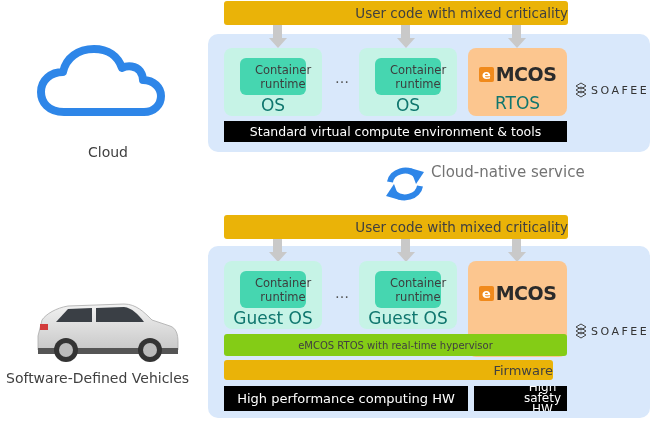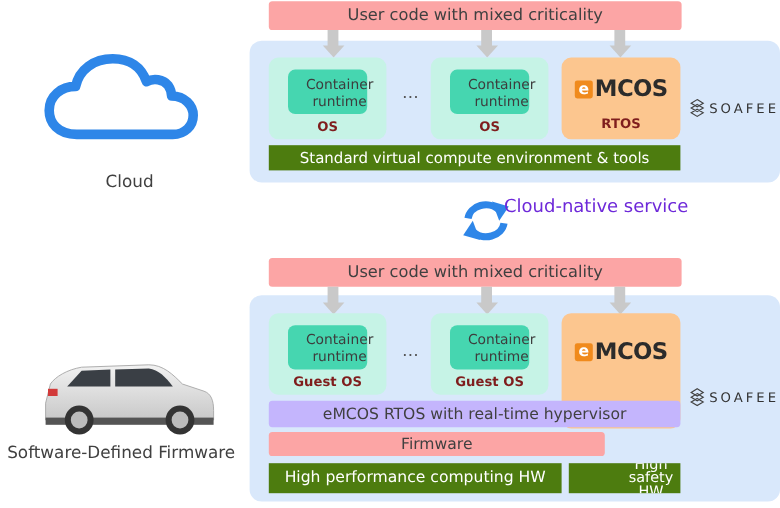--- a/index.html
+++ b/index.html
@@ -1,25 +1,25 @@
 <!DOCTYPE html>
 <html><head>
 <meta charset="utf-8">
 <style>
   html, body { margin:0; padding:0; background:#ffffff; }
   body { width:650px; height:423px; position:relative; overflow:hidden;
          font-family:"DejaVu Sans", sans-serif; color:#404040; }
   .abs { position:absolute; box-sizing:border-box; }
   .center { display:flex; align-items:center; justify-content:center; text-align:center; }
   .panel { background:#d9e8fb; border-radius:10px; }
-  .bar-gray { background:#fca5a5; color:#404040; border-radius:3px; }
-  .bar-dark { background:#4d7c0f; color:#ffffff; }
+  .bar-gray { background:#eab308; color:#404040; border-radius:3px;justify-content:flex-end; }
+  .bar-dark { background:#000000; color:#ffffff; }
   .os-box { background:#c6f3e6; border-radius:8px; }
   .cr-box { background:#46d6b0; color:#3d3d3d; border-radius:6px; font-size:11.5px; line-height:14px;padding-left:20px; }
-  .os-label { font-size:11px; color:#7f1d1d;font-weight:bold; }
+  .os-label { font-size:17px; color:#0f766e; }
   .rtos { background:#fcc68f; border-radius:8px; }
   .emcos { font-weight:bold; font-size:19px; color:#2b2b2b; letter-spacing:-0.5px; display:flex; align-items:center; }
   .emcos .e { display:inline-block; width:15px; height:15px; background:#f08a1c; color:#fff; font-size:13px; line-height:15px;
               text-align:center; border-radius:2px; margin-right:2px; font-weight:bold; position:relative; }
   .shaft { background:#c9c9c9; }
   .soafee { font-size:11px; letter-spacing:2.5px; color:#333; display:flex; align-items:center; }
   .dots { font-size:14px; color:#555; }
 </style>
 </head>
 <body>
@@ -87,21 +87,21 @@
 <div class="abs center" style="left:60px;top:142px;width:96px;height:20px;font-size:14px;">
   <span>Cloud</span>
 </div>
 
 <svg class="abs" style="left:382px;top:164px;" width="46" height="40" viewBox="0 0 46 40">
   <path d="M8 18 A15 13 0 0 1 34 11" fill="none" stroke="#2e86e8" stroke-width="6"></path>
   <polygon points="28,4 42,8 34,20" fill="#2e86e8"></polygon>
   <path d="M38 22 A15 13 0 0 1 12 29" fill="none" stroke="#2e86e8" stroke-width="6"></path>
   <polygon points="18,36 4,32 12,20" fill="#2e86e8"></polygon>
 </svg>
-<div class="abs" style="left:420px;top:163px;font-size:15px;line-height:19px;color:#6d28d9;">
+<div class="abs" style="left:431px;top:163px;font-size:15px;line-height:19px;color:#737373;">
   <div>Cloud-native service</div>
 </div>
 
 <div class="abs bar-gray center" style="left:224px;top:215px;width:344px;height:24px;font-size:13.5px;">
   <span>User code with mixed criticality</span>
 </div>
 
 <div class="abs panel" style="left:208px;top:246px;width:442px;height:172px;"></div>
 
 <div class="abs shaft" style="left:273px;top:239px;width:9px;height:14px;"></div>
@@ -111,21 +111,21 @@
 <div class="abs shaft" style="left:512px;top:239px;width:9px;height:14px;"></div>
 <div class="abs" style="left:508px;top:252px;border-left:9px solid transparent;border-right:9px solid transparent;border-top:10px solid #c9c9c9;width:0;height:0;"></div>
 
 <div class="abs rtos" style="left:468px;top:261px;width:99px;height:96px;"></div>
 <div class="abs center" style="left:468px;top:281px;width:99px;height:24px;">
   <span class="emcos">
       <span class="e">e</span>
       <span>MCOS</span>
     </span>
 </div>
-<div class="abs center" style="left:224px;top:334px;width:343px;height:22px;background:#c4b5fd;border-radius:3px;font-size:13px;color:#404040;">
+<div class="abs center" style="left:224px;top:334px;width:343px;height:22px;background:#84cc16;border-radius:3px;font-size:10px;color:#404040;">
   <span>eMCOS RTOS with real-time hypervisor</span>
 </div>
 
 <div class="abs os-box" style="left:224px;top:261px;width:98px;height:68px;"></div>
 <div class="abs cr-box center" style="left:240px;top:271px;width:66px;height:37px;white-space:pre-line;">
   <span>Container
 runtime</span>
 </div>
 <div class="abs os-label center" style="left:224px;top:309px;width:98px;height:18px;">
   <span>Guest OS</span>
@@ -137,21 +137,21 @@
 
 <div class="abs os-box" style="left:359px;top:261px;width:98px;height:68px;"></div>
 <div class="abs cr-box center" style="left:375px;top:271px;width:66px;height:37px;white-space:pre-line;">
   <span>Container
 runtime</span>
 </div>
 <div class="abs os-label center" style="left:359px;top:309px;width:98px;height:18px;">
   <span>Guest OS</span>
 </div>
 
-<div class="abs bar-gray center" style="left:224px;top:360px;width:280px;height:20px;font-size:13px;">
+<div class="abs bar-gray center" style="left:224px;top:360px;width:329px;height:20px;font-size:13px;">
   <span>Firmware</span>
 </div>
 
 <div class="abs bar-dark center" style="left:224px;top:386px;width:244px;height:25px;font-size:13px;">
   <span>High performance computing HW</span>
 </div>
 <div class="abs bar-dark center" style="left:474px;top:386px;width:93px;height:25px;font-size:12px;line-height:11px;overflow:hidden;">
   <span style="display:block;width:80px;margin-left:44px;">High safety HW</span>
 </div>
 
@@ -173,14 +173,14 @@
   <path d="M36 9 L60 8 L60 22 L24 22 Z" fill="#3a3f45"></path>
   <path d="M64 8 L92 7 C100 8 106 14 112 22 L64 22 Z" fill="#3a3f45"></path>
   <rect x="8" y="24" width="8" height="6" fill="#d23a3a"></rect>
   <rect x="6" y="48" width="140" height="6" fill="#555"></rect>
   <circle cx="34" cy="50" r="12" fill="#333"></circle>
     <circle cx="34" cy="50" r="7" fill="#bbb"></circle>
   <circle cx="118" cy="50" r="12" fill="#333"></circle>
     <circle cx="118" cy="50" r="7" fill="#bbb"></circle>
 </svg>
 <div class="abs" style="left:6px;top:370px;width:200px;font-size:14px;color:#404040;">
-  <span>Software-Defined Firmware</span>
+  <span>Software-Defined Vehicles</span>
 </div>
 
 </body></html>

